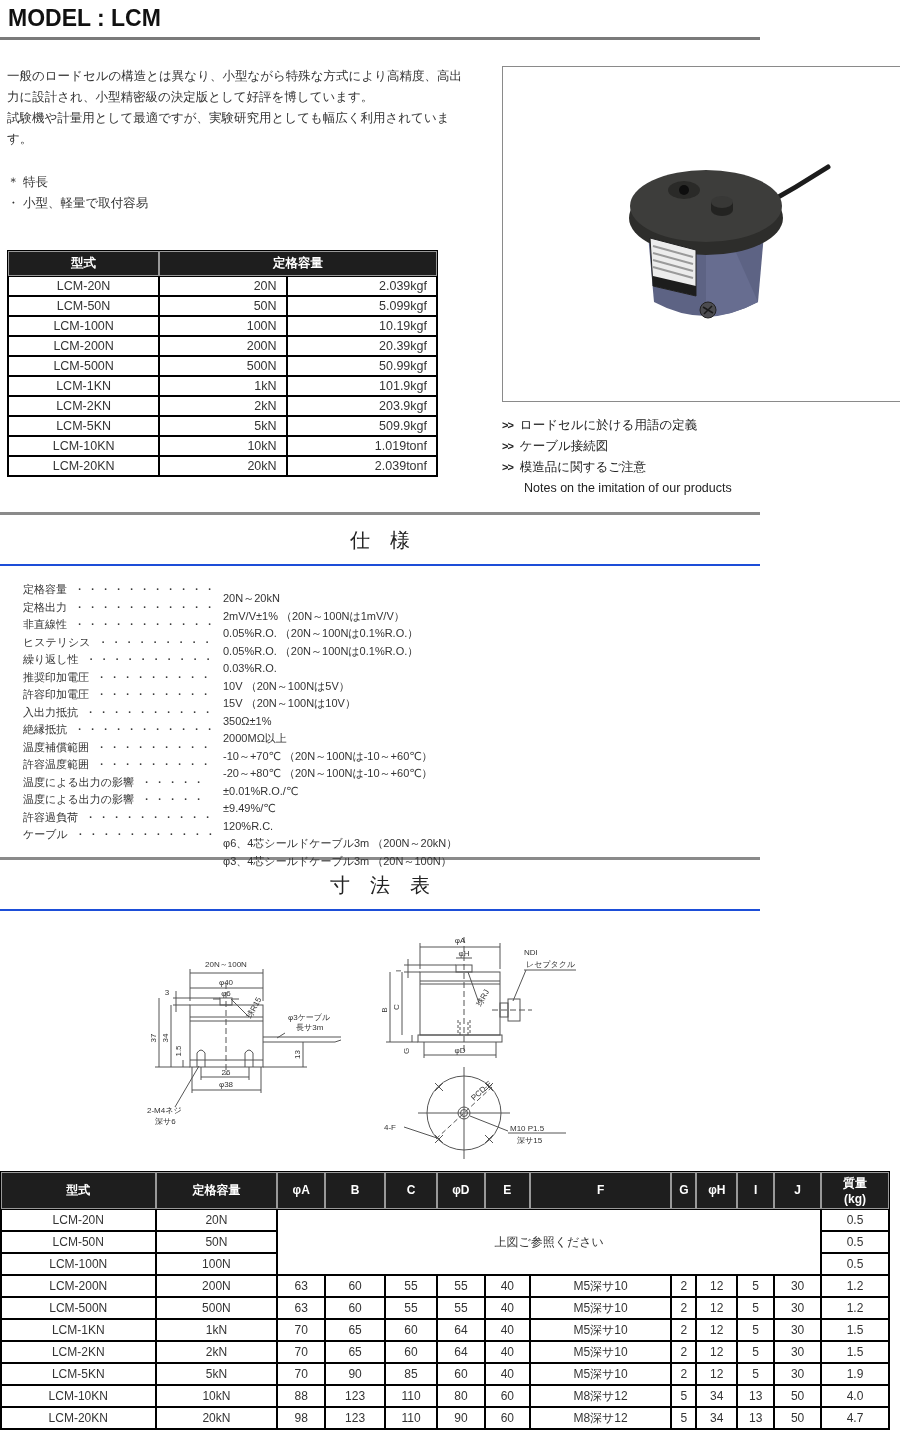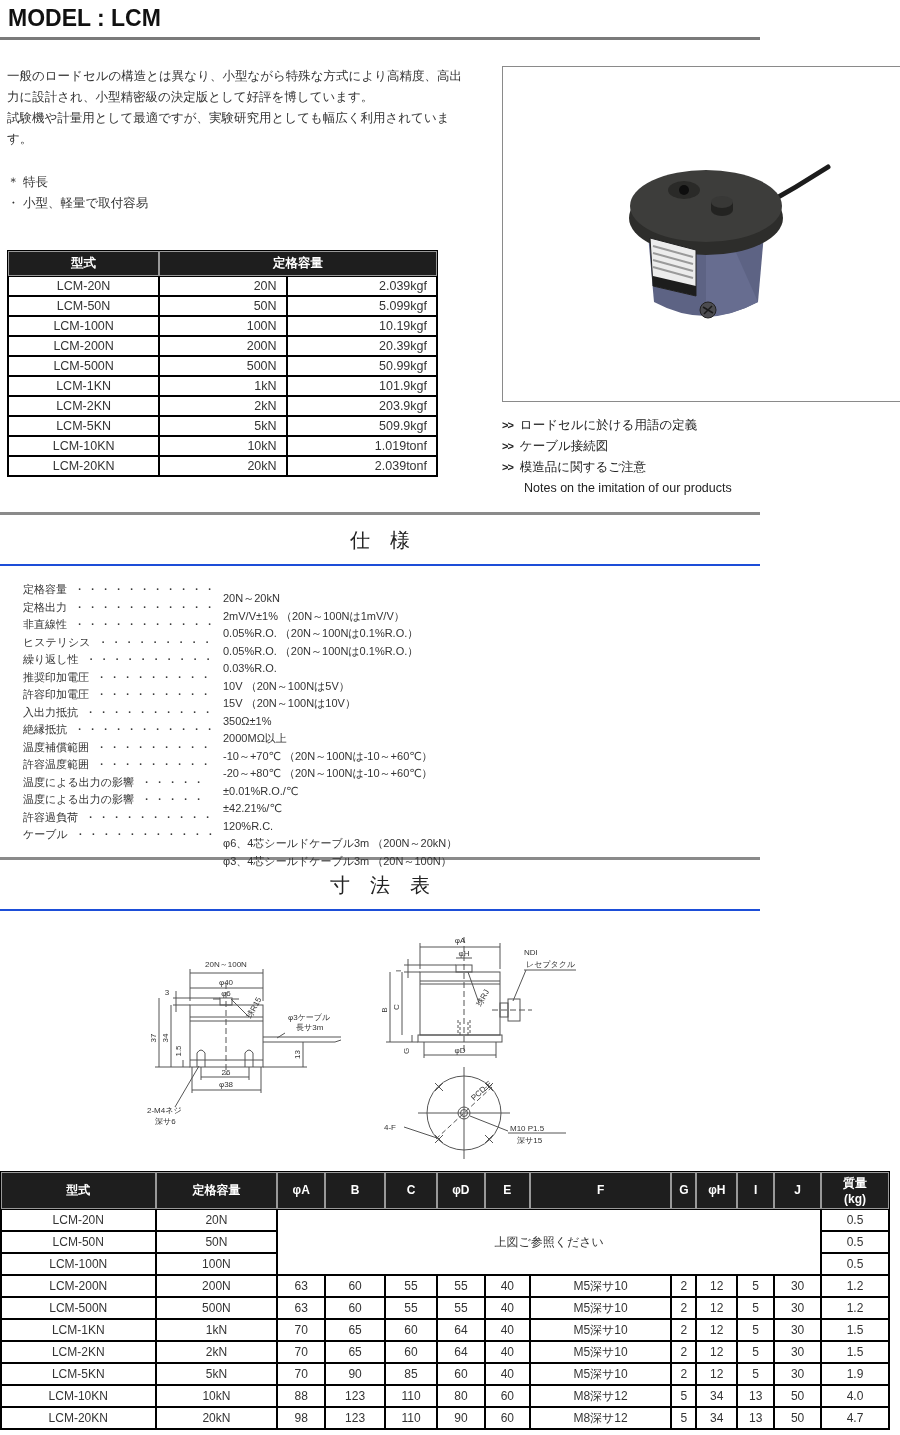--- a/index.html
+++ b/index.html
@@ -169,21 +169,21 @@
       <div class="spec-row"><span>非直線性</span><span class="spec-dots">・・・・・・・・・・・</span><span class="spec-value">0.05%R.O. （20N～100Nは0.1%R.O.）</span></div>
       <div class="spec-row"><span>ヒステリシス</span><span class="spec-dots">・・・・・・・・・</span><span class="spec-value">0.05%R.O. （20N～100Nは0.1%R.O.）</span></div>
       <div class="spec-row"><span>繰り返し性</span><span class="spec-dots">・・・・・・・・・・</span><span class="spec-value">0.03%R.O.</span></div>
       <div class="spec-row"><span>推奨印加電圧</span><span class="spec-dots">・・・・・・・・・</span><span class="spec-value">10V （20N～100Nは5V）</span></div>
       <div class="spec-row"><span>許容印加電圧</span><span class="spec-dots">・・・・・・・・・</span><span class="spec-value">15V （20N～100Nは10V）</span></div>
       <div class="spec-row"><span>入出力抵抗</span><span class="spec-dots">・・・・・・・・・・</span><span class="spec-value">350Ω±1%</span></div>
       <div class="spec-row"><span>絶縁抵抗</span><span class="spec-dots">・・・・・・・・・・・</span><span class="spec-value">2000MΩ以上</span></div>
       <div class="spec-row"><span>温度補償範囲</span><span class="spec-dots">・・・・・・・・・</span><span class="spec-value">-10～+70℃ （20N～100Nは-10～+60℃）</span></div>
       <div class="spec-row"><span>許容温度範囲</span><span class="spec-dots">・・・・・・・・・</span><span class="spec-value">-20～+80℃ （20N～100Nは-10～+60℃）</span></div>
       <div class="spec-row"><span>温度による出力の影響</span><span class="spec-dots">・・・・・</span><span class="spec-value">±0.01%R.O./℃</span></div>
-      <div class="spec-row"><span>温度による出力の影響</span><span class="spec-dots">・・・・・</span><span class="spec-value">±42.21%/℃</span></div>
+      <div class="spec-row"><span>温度による出力の影響</span><span class="spec-dots">・・・・・</span><span class="spec-value">±9.49%/℃</span></div>
       <div class="spec-row"><span>許容過負荷</span><span class="spec-dots">・・・・・・・・・・</span><span class="spec-value">120%R.C.</span></div>
       <div class="spec-row"><span>ケーブル</span><span class="spec-dots">・・・・・・・・・・・</span><span class="spec-value">φ6、4芯シールドケーブル3m （200N～20kN）</span></div>
       <div class="spec-row">
         <span class="spec-value">φ3、4芯シールドケーブル3m （20N～100N）</span>
       </div>
     </div>
 
   <div class="section-head">寸　法　表</div>
 
   <div class="drawings">

